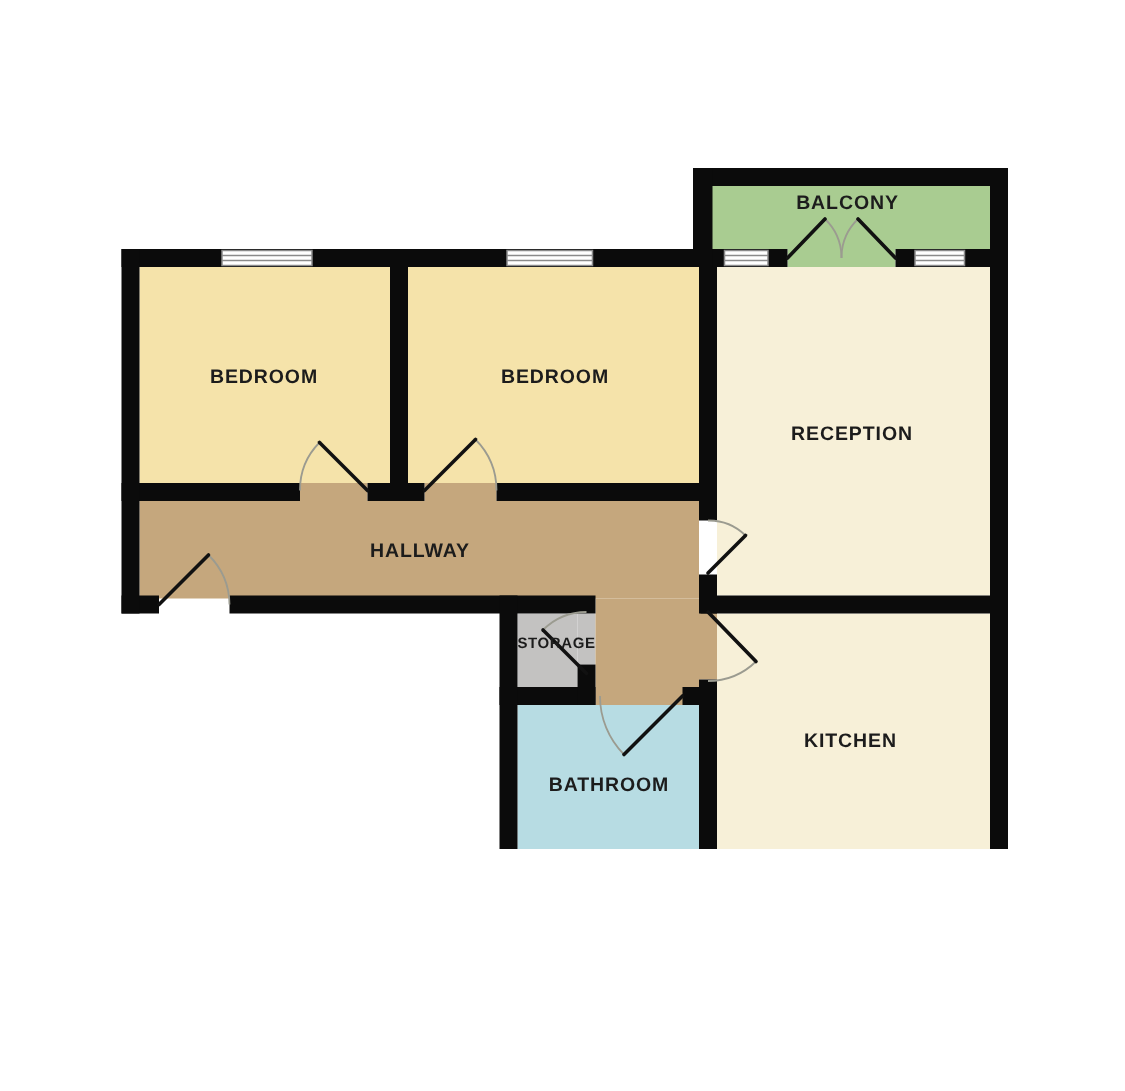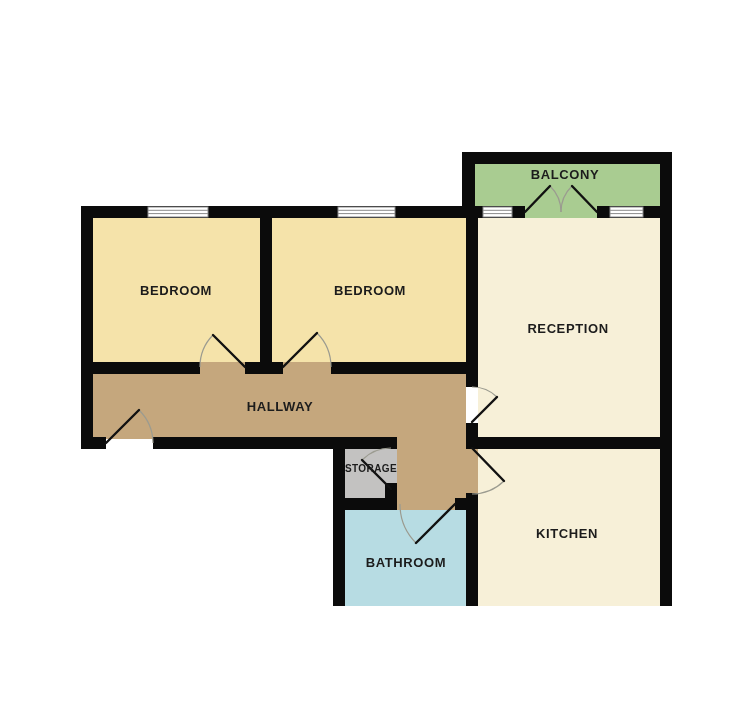--- a/index.html
+++ b/index.html
@@ -3,21 +3,20 @@
 <meta charset="utf-8">
 <style>
   html, body { margin: 0; padding: 0; background: #ffffff; }
   #canvas {
     position: relative;
     width: 750px;
     height: 566px;
     background: #ffffff;
     overflow: hidden;
     font-family: "Liberation Sans", sans-serif;
-    margin-top: 40px;
   }
   svg { display: block; }
   svg text.room-label {
     font-family: "Liberation Sans", sans-serif;
     font-weight: 700;
     font-size: 13px;
     letter-spacing: 0.6px;
     text-anchor: middle;
   }
   svg text.room-label.small { font-size: 10px; letter-spacing: 0.4px; }

